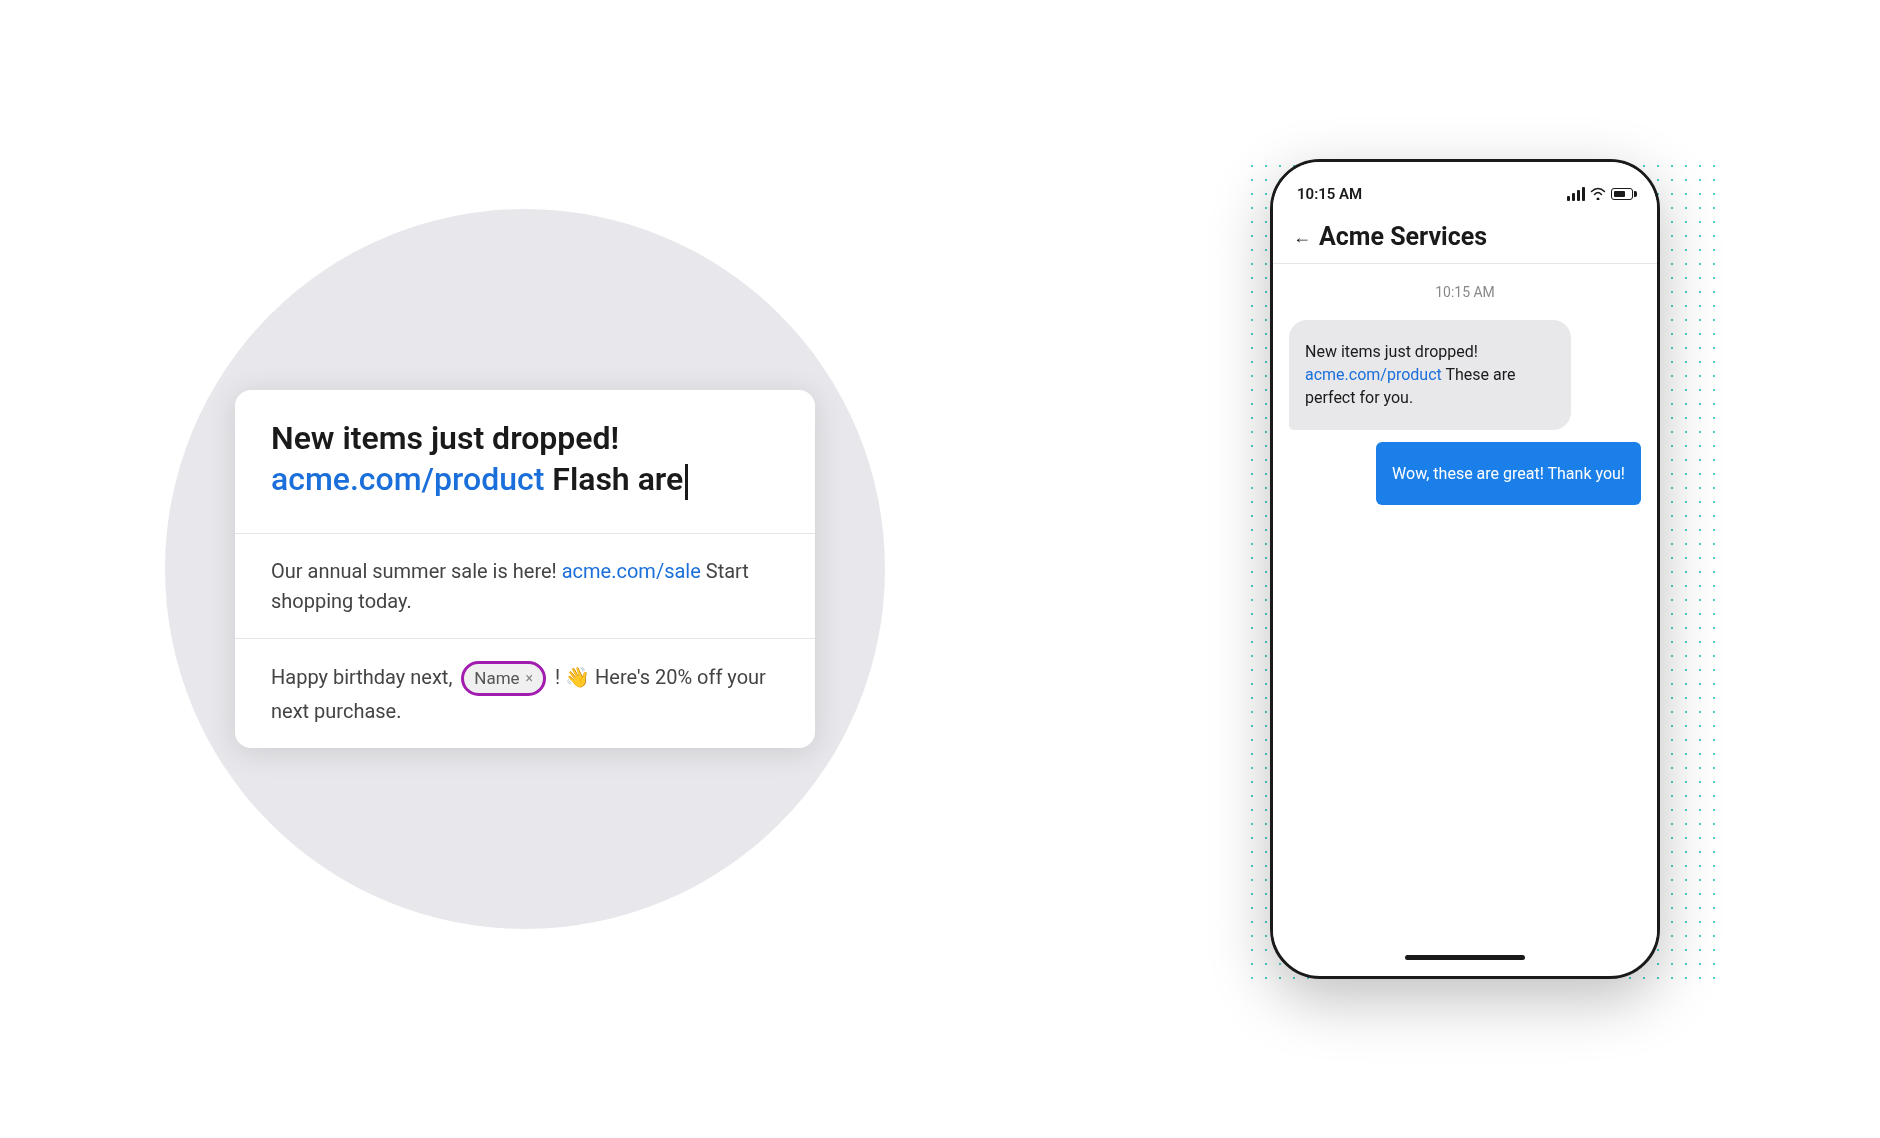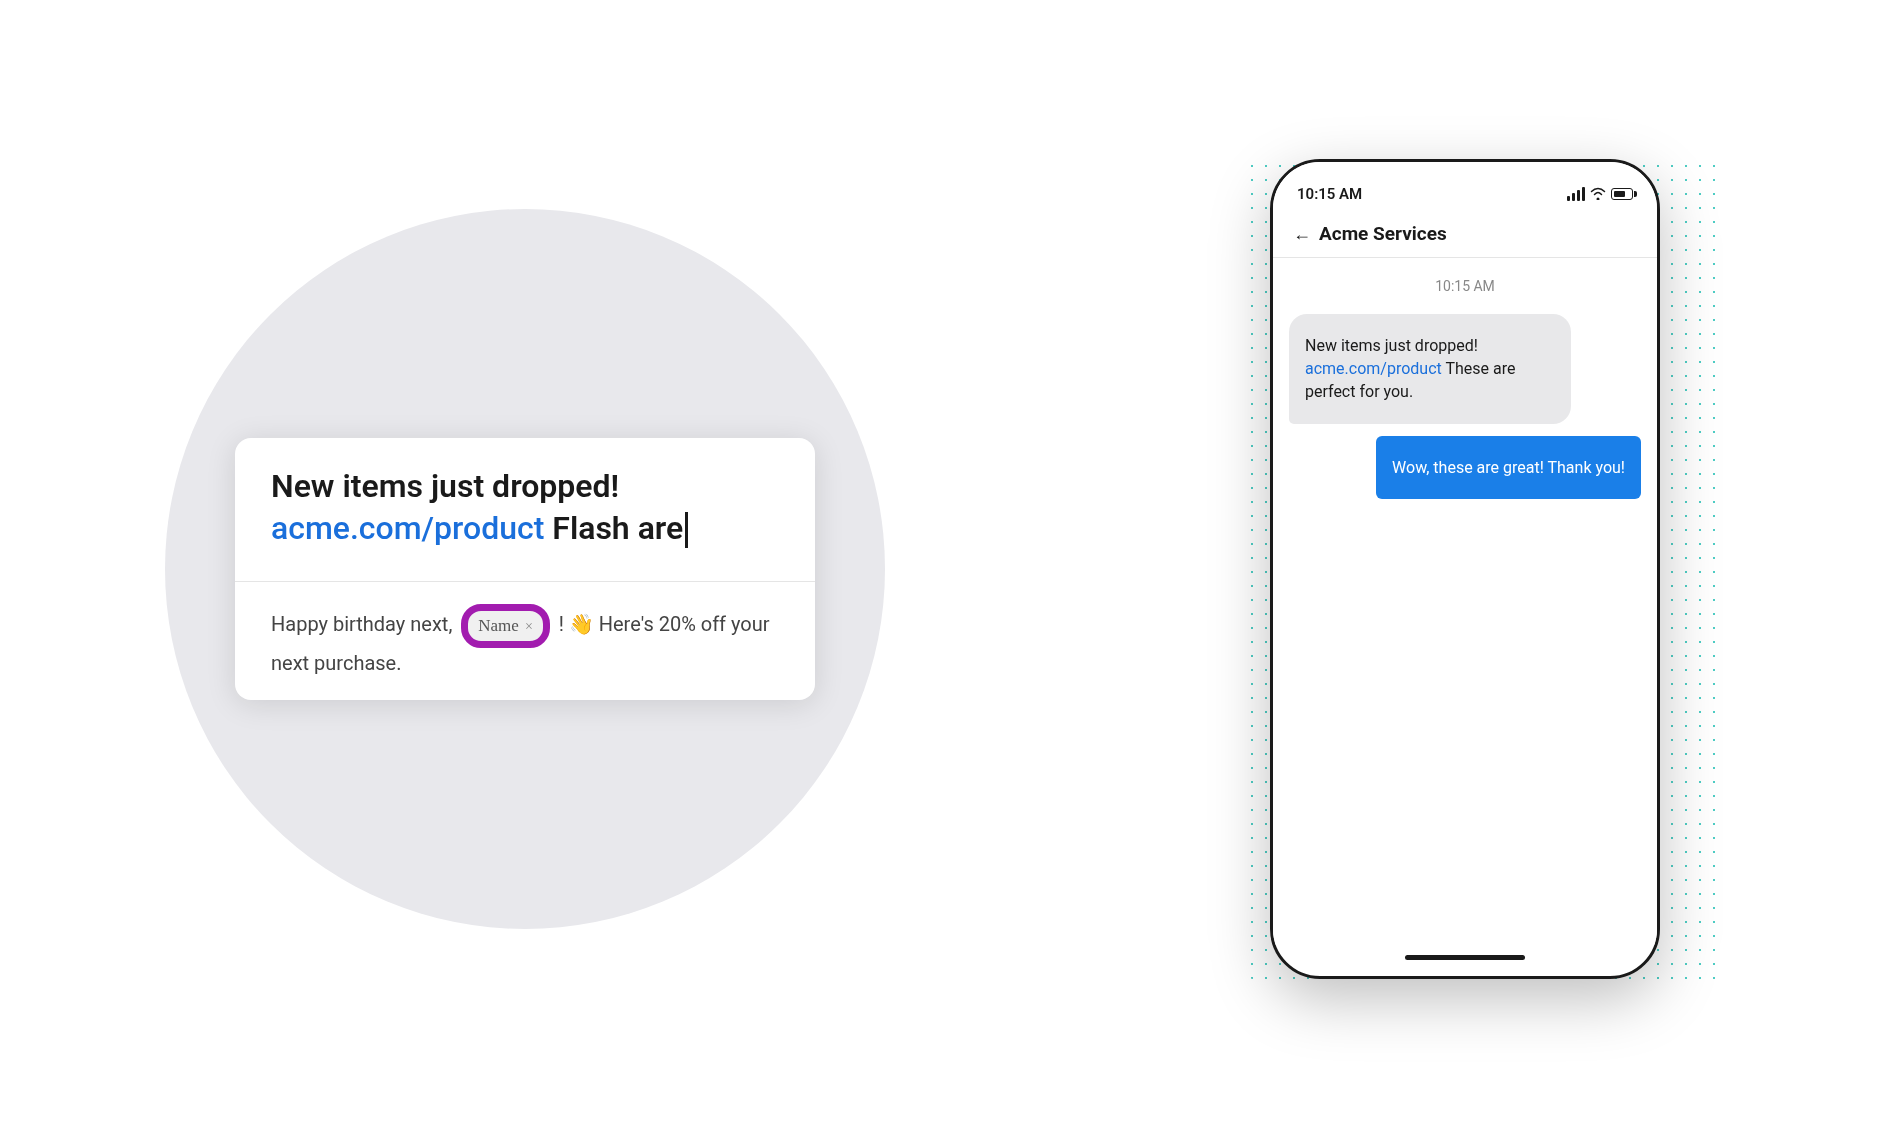--- a/index.html
+++ b/index.html
@@ -103,27 +103,26 @@
 
     .card-link {
       color: #1a6fdb;
       text-decoration: none;
     }
 
     .tag-pill {
       display: inline-flex;
       align-items: center;
       background: #f0f0f0;
-      border: 7px solid #a21caf;
+      border: 3px solid #a21caf;
       border-radius: 20px;
       padding: 2px 10px 2px 10px;
       font-size: 17px;
       color: #555;
       margin: 0 4px;
-      font-family: Liberation Serif, serif;
     }
 
     .tag-pill .tag-x {
       margin-left: 6px;
       font-size: 14px;
       color: #888;
     }
 
     
     .right-section {
@@ -243,21 +242,21 @@
       align-items: center;
       gap: 8px;
     }
 
     .phone-back-arrow {
       font-size: 18px;
       color: #1a1a1a;
     }
 
     .phone-contact-name {
-      font-size: 19px;
+      font-size: 25px;
       font-weight: 700;
       color: #1a1a1a;
     }
 
     .phone-messages {
       flex: 1;
       background: #ffffff;
       padding: 20px 16px;
       display: flex;
       flex-direction: column;
@@ -328,20 +327,25 @@
     <div class="message-card">
 
       <div class="card-header">
         <div class="card-header-title">
           <span>New items just dropped!</span><br>
           <a class="card-header-link" href="#">acme.com/product</a>
           <span>  Flash are</span><span class="card-header-cursor"></span>
         </div>
       </div>
 
+      <div class="card-row">
+        <p class="card-row-text">
+          <span>Our annual summer sale is here! </span><a class="card-link" href="#">acme.com/sale</a><span> Start shopping today.</span>
+        </p>
+      </div>
 
 
       <div class="card-row">
         <p class="card-row-text">
           <span>Happy birthday next, </span><span class="tag-pill">
               <span>Name</span>
               <span class="tag-x">×</span>
             </span><span> ! 👋 Here's 20% off your next purchase.</span>
         </p>
       </div>

